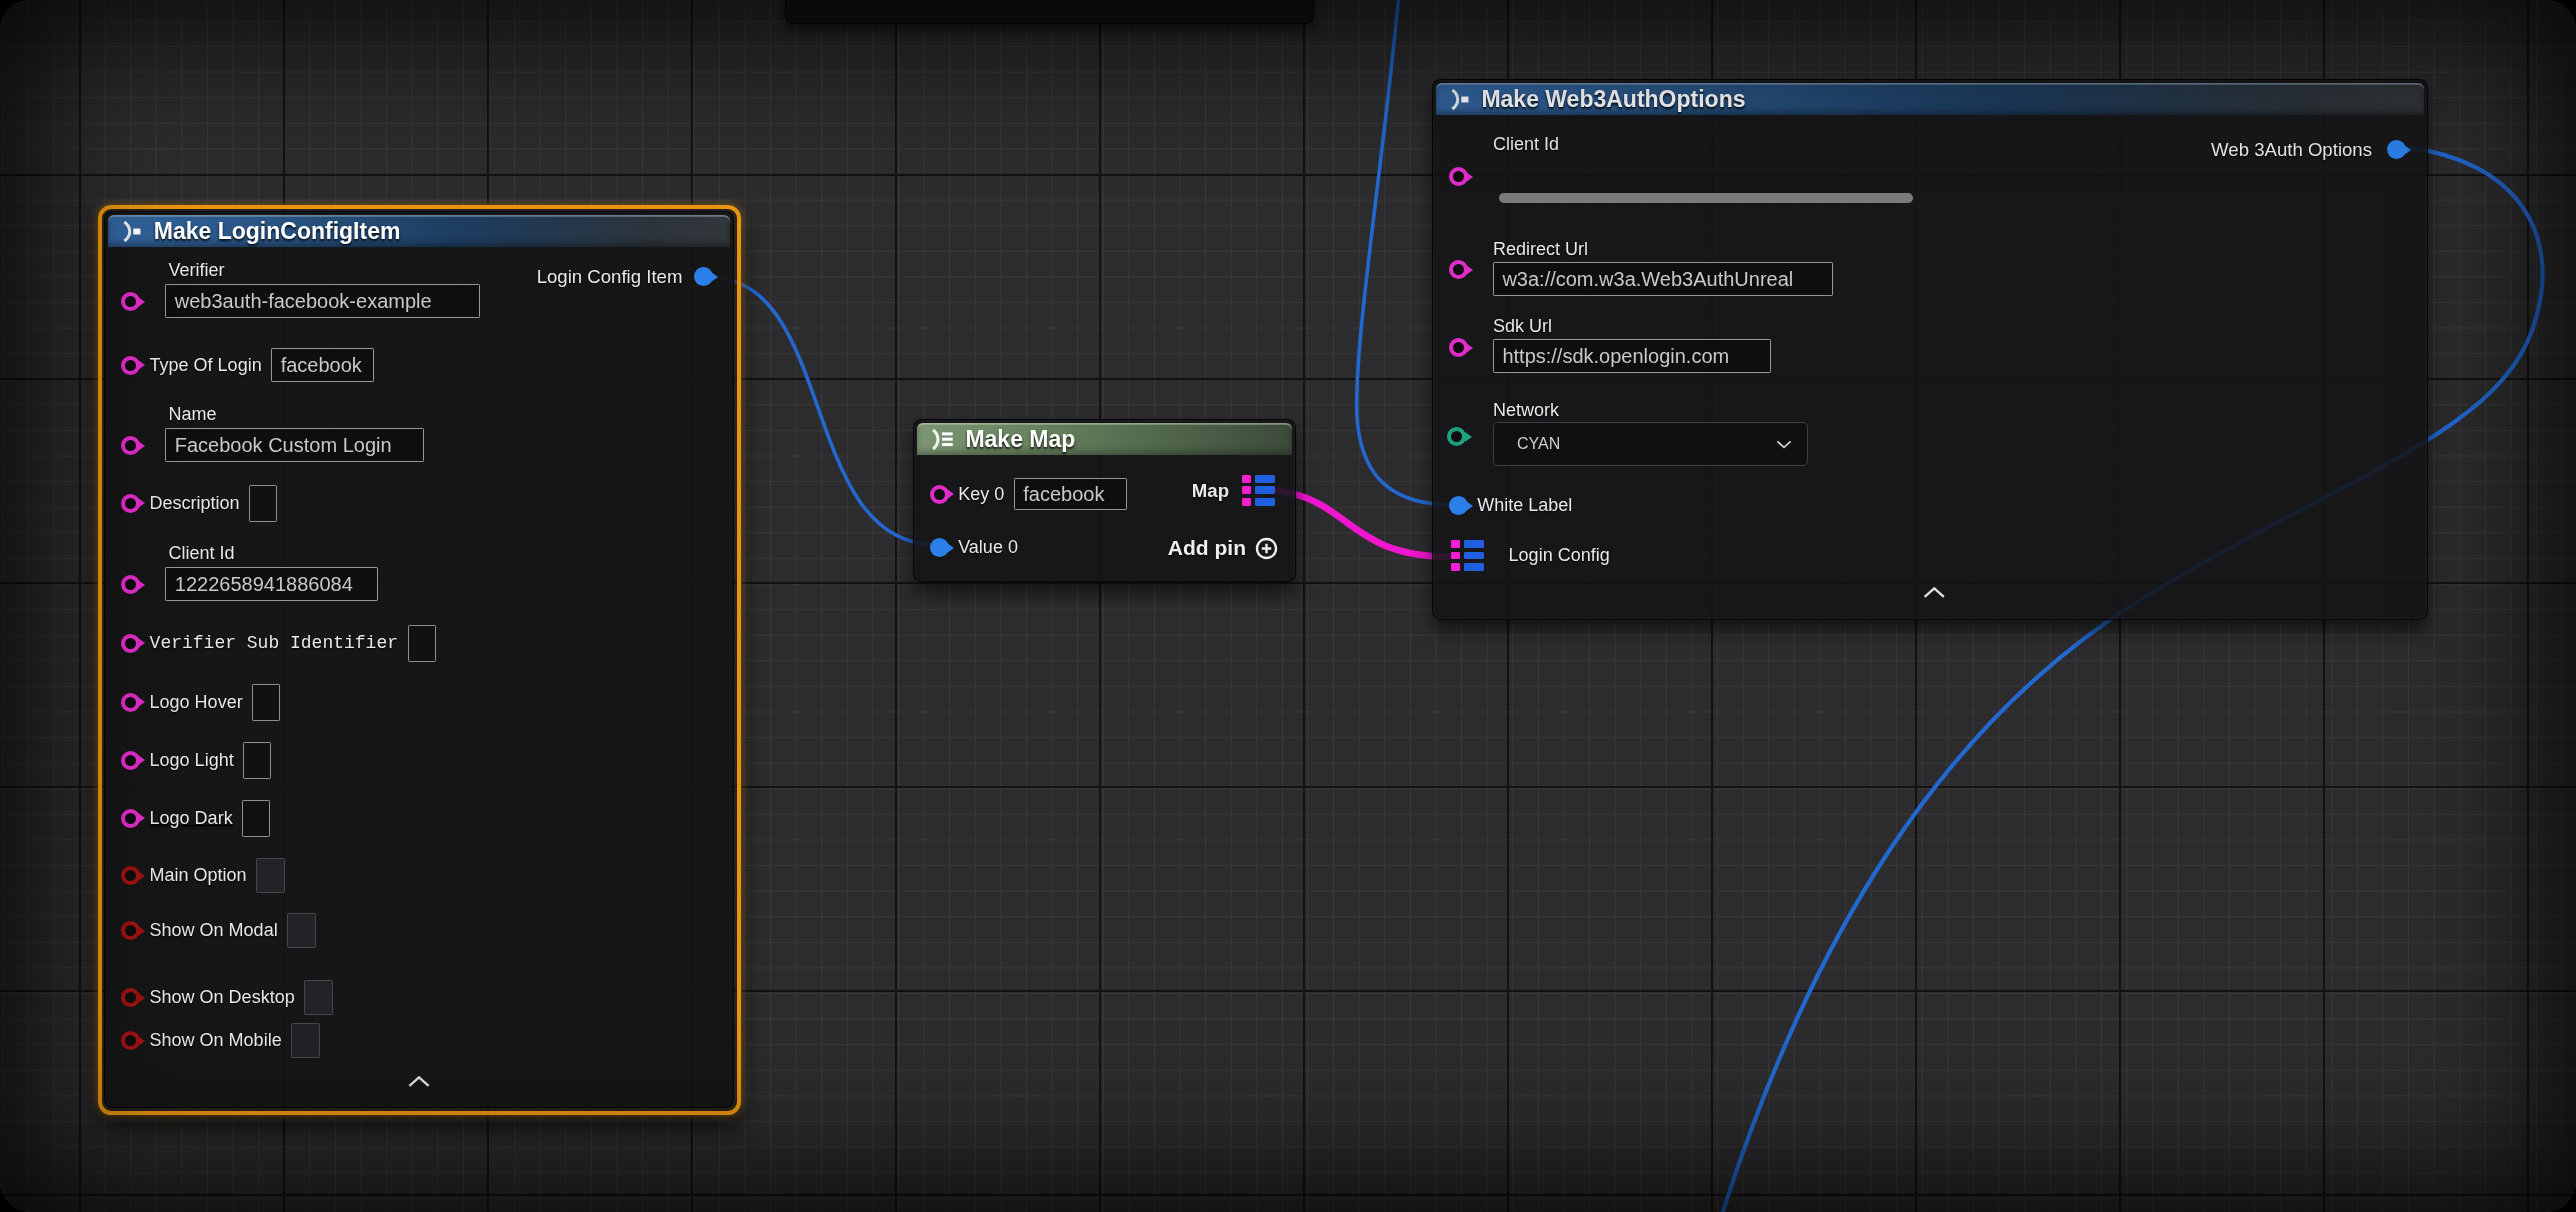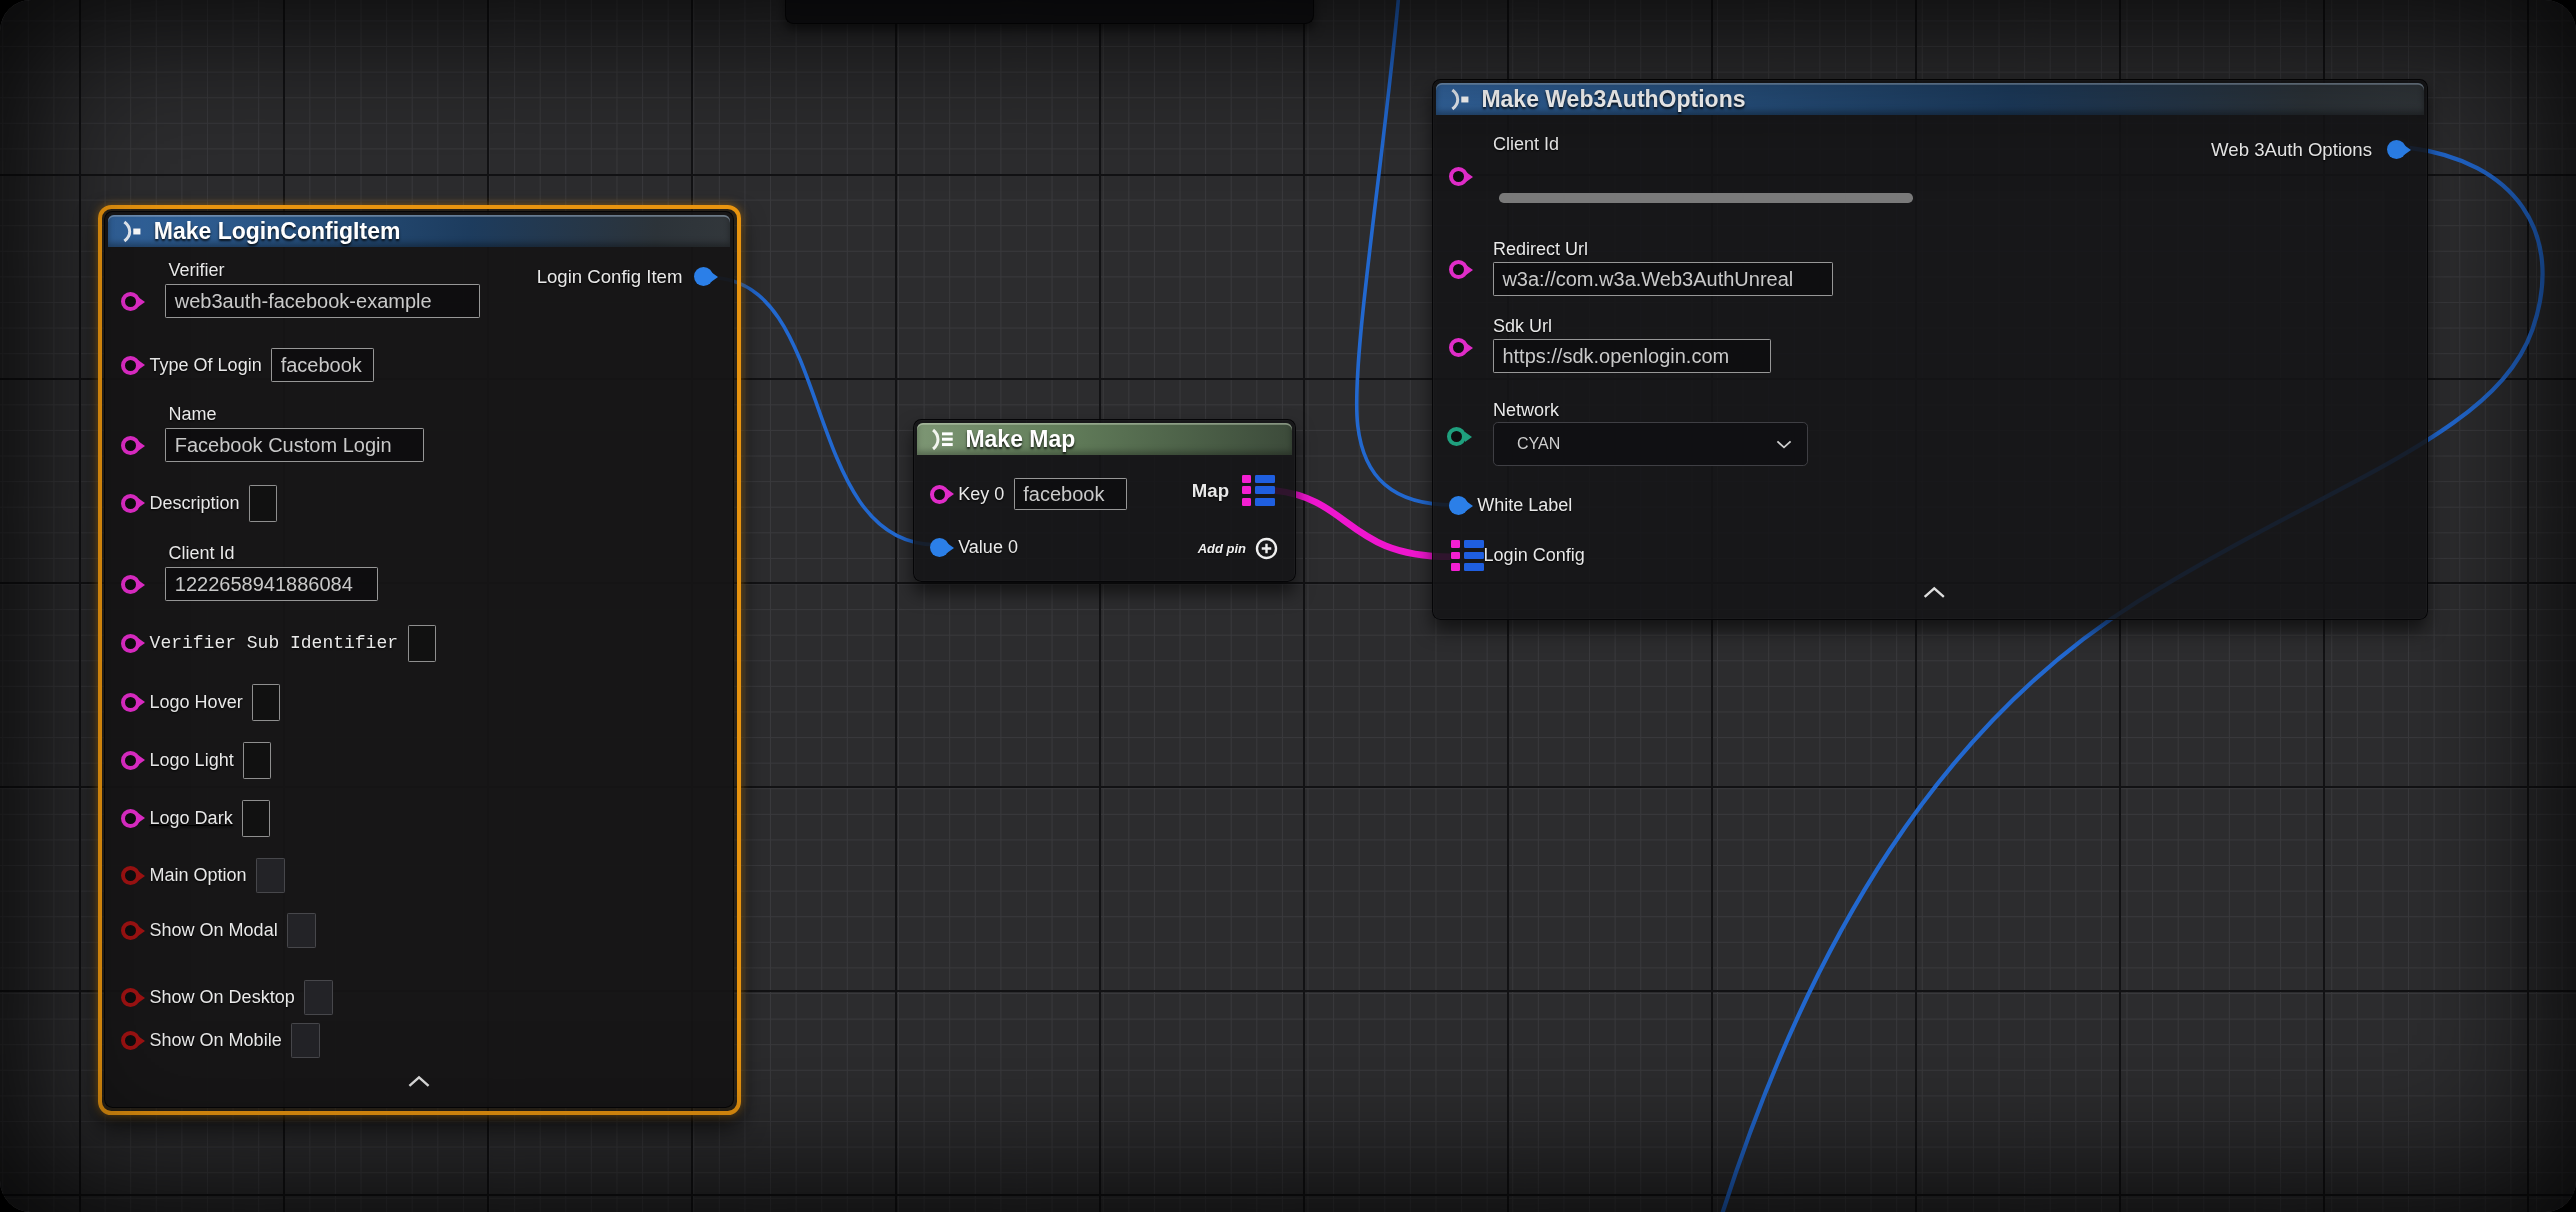--- a/index.html
+++ b/index.html
@@ -64,21 +64,21 @@
   
   .dropdown{position:absolute;box-sizing:border-box;border:1.2px solid #3f3f44;background:#101013;
     border-radius:4.8px;display:flex;align-items:center;color:#cfcfcf;font-size:16px;
     padding:0 14.4px 0 23px;justify-content:space-between;}
   
   .chev{position:absolute;}
   .scrollthumb{position:absolute;height:9.6px;border-radius:4.8px;background:#7a7a7a;}
   .ghost-node{position:absolute;background:#131316;border:1.2px solid #060608;border-top:none;
     border-radius:0 0 8.4px 8.4px;z-index:3;box-shadow:0 6px 10.8px rgba(0,0,0,.5);}
   .outlbl{color:#e9e9e9;font-size:18.6px;white-space:nowrap;text-shadow:0 1.2px 1.8px rgba(0,0,0,.9);}
-  .addpin-lbl{color:#efefef;font-size:13px;font-weight:700;text-shadow:0 1.2px 1.8px rgba(0,0,0,.9);font-style:italic;}
+  .addpin-lbl{color:#efefef;font-size:21px;font-weight:700;text-shadow:0 1.2px 1.8px rgba(0,0,0,.9);}
   .maplbl{color:#e9e9e9;font-size:18.6px;font-weight:700;text-shadow:0 1.2px 1.8px rgba(0,0,0,.9);}
 </style>
 </head>
 <body>
 
 <div class="canvas">
 
   <div class="ghost-node" style="left:785px;top:-13.2px;width:527px;height:36px;"></div>
 
   <svg class="wires" width="2576" height="1212" viewBox="0 0 4284 2016">
@@ -251,21 +251,21 @@
       <svg width="18" height="10.8" viewBox="0 0 30 18">
         <path d="M4 4 L15 14 L26 4" stroke="#cfcfcf" stroke-width="3" fill="none"></path>
       </svg>
     </div>
 
     <div class="prow" style="left:15.6px;top:411px;height:29px;">
       <span class="pin filled c-obj"></span>
       <span class="lbl">White Label</span>
     </div>
 
-    <div class="prow" style="left:18px;top:458px;height:35px;gap:0;">
+    <div class="prow" style="left:18px;top:458px;height:35px;gap:25px;">
       <div class="mappin">
         <span class="sq"></span>
           <span class="bar"></span>
         <span class="sq"></span>
           <span class="bar"></span>
         <span class="sq"></span>
           <span class="bar"></span>
       </div>
       <span class="lbl">Login Config</span>
     </div>

